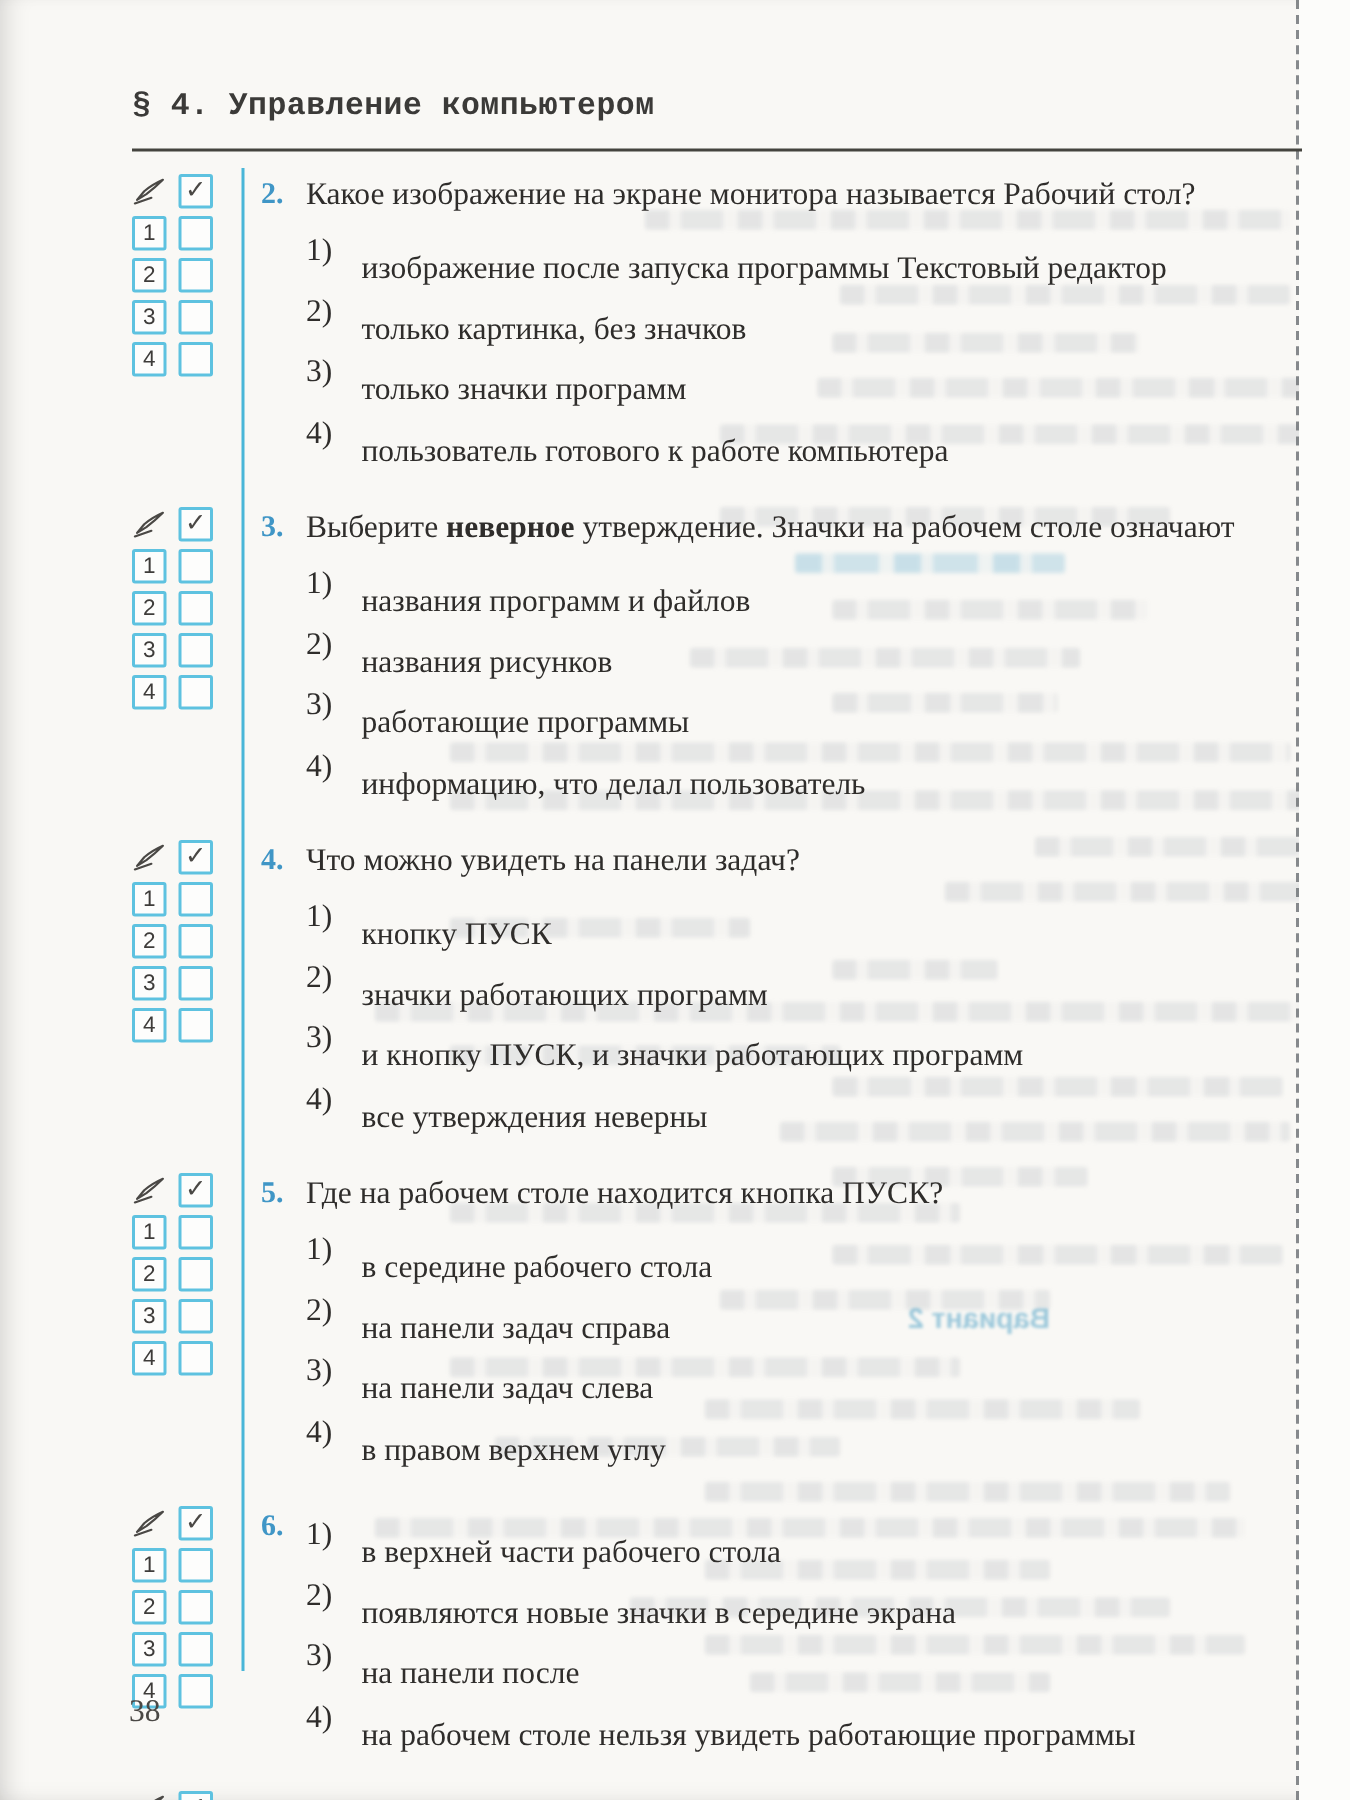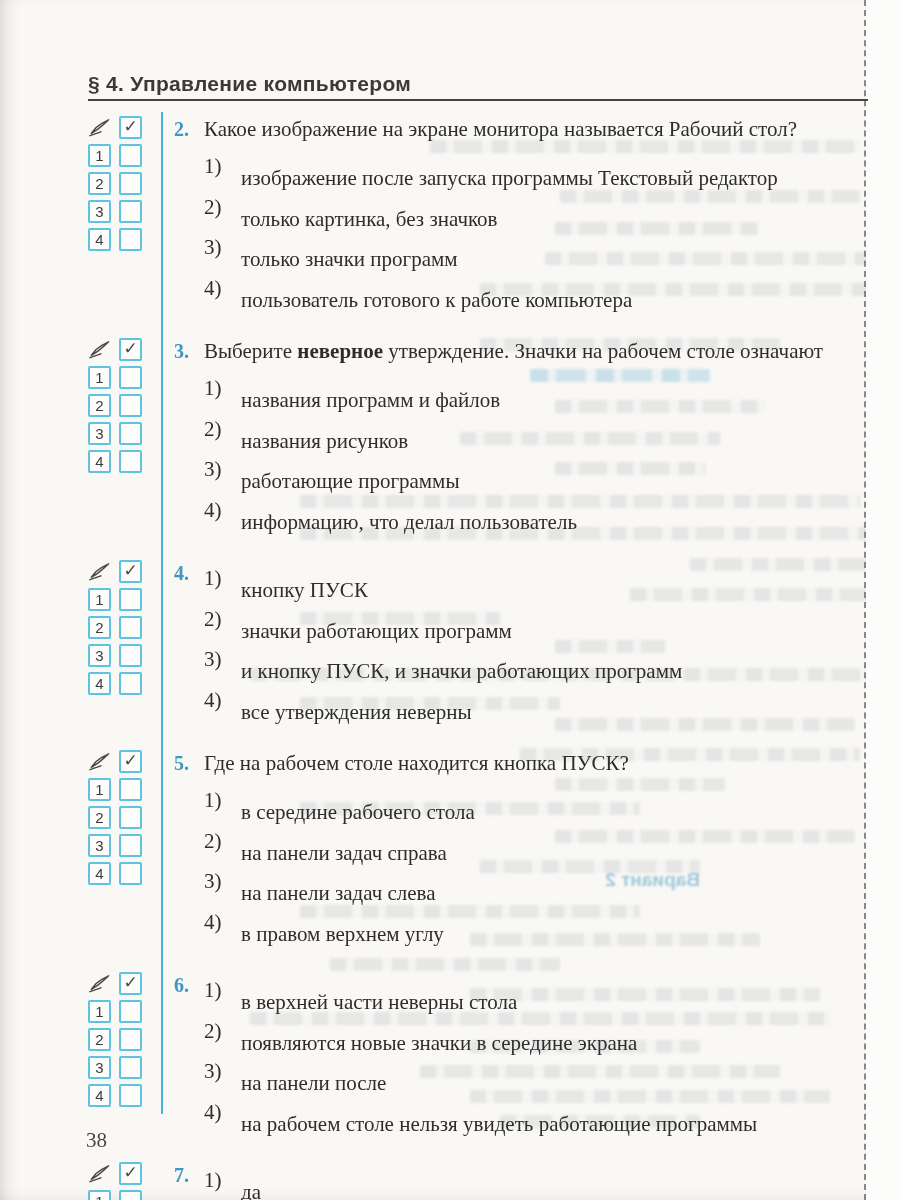--- a/index.html
+++ b/index.html
@@ -29,22 +29,22 @@
       rgba(88,168,204,.26) 26px 56px, rgba(88,168,204,.06) 56px 66px);
   }
   .bleed-text{
     position:absolute;left:572px;top:869px;width:128px;
     font-family:"Liberation Sans",sans-serif;font-weight:bold;font-size:19px;
     color:rgba(80,162,198,.55);transform:scaleX(-1);filter:blur(1px);
     white-space:nowrap;
   }
 
   .page-title{
-    position:absolute;left:88px;top:72px;margin:0;z-index:2;
-    font-family:Liberation Sans, sans-serif;font-size:21px;font-weight:600;
+    position:absolute;left:88px;top:60px;margin:0;z-index:2;
+    font-family:Liberation Mono, monospace;font-size:21px;font-weight:600;
     color:#3b3a38;letter-spacing:.3px;
   }
   .header-rule{position:absolute;left:88px;top:99px;width:780px;height:2px;background:#45443f;z-index:2;}
   .vrule{position:absolute;left:161px;top:112px;width:2px;height:1002px;background:#49b6d8;z-index:2;}
 
   .questions{position:absolute;left:88px;top:113px;width:788px;z-index:1;}
   .q{display:flex;margin-bottom:21px;}
 
   .answers{
     flex:none;width:58px;display:grid;grid-template-columns:23px 23px;
@@ -235,20 +235,21 @@
           <span class="cell box"></span>
           <span class="cell box">2</span>
           <span class="cell box"></span>
           <span class="cell box">3</span>
           <span class="cell box"></span>
           <span class="cell box">4</span>
           <span class="cell box"></span>
         </div>
     <div class="qnum">4.</div>
     <div class="qbody">
+      <p class="qtext"><span>Что можно увидеть на панели задач?</span><b></b><span></span></p>
       <div class="opts">
             <div class="opt">
               <span class="optnum">1)</span>
               <span class="opttext">кнопку ПУСК</span>
             </div>
             <div class="opt">
               <span class="optnum">2)</span>
               <span class="opttext">значки работающих программ</span>
             </div>
             <div class="opt">
@@ -329,21 +330,21 @@
           <span class="cell box">3</span>
           <span class="cell box"></span>
           <span class="cell box">4</span>
           <span class="cell box"></span>
         </div>
     <div class="qnum">6.</div>
     <div class="qbody">
       <div class="opts">
             <div class="opt">
               <span class="optnum">1)</span>
-              <span class="opttext">в верхней части неверны стола</span>
+              <span class="opttext">в верхней части рабочего стола</span>
             </div>
             <div class="opt">
               <span class="optnum">2)</span>
               <span class="opttext">появляются новые значки в середине экрана</span>
             </div>
             <div class="opt">
               <span class="optnum">3)</span>
               <span class="opttext">на панели после</span>
             </div>
             <div class="opt">

